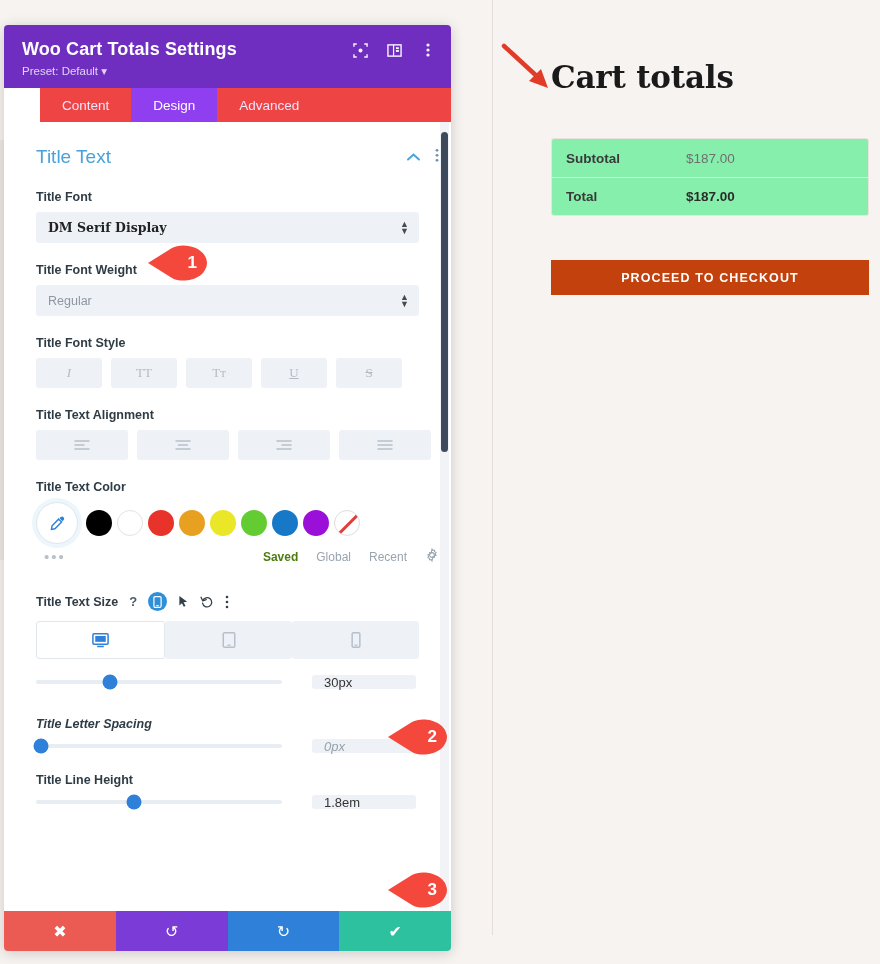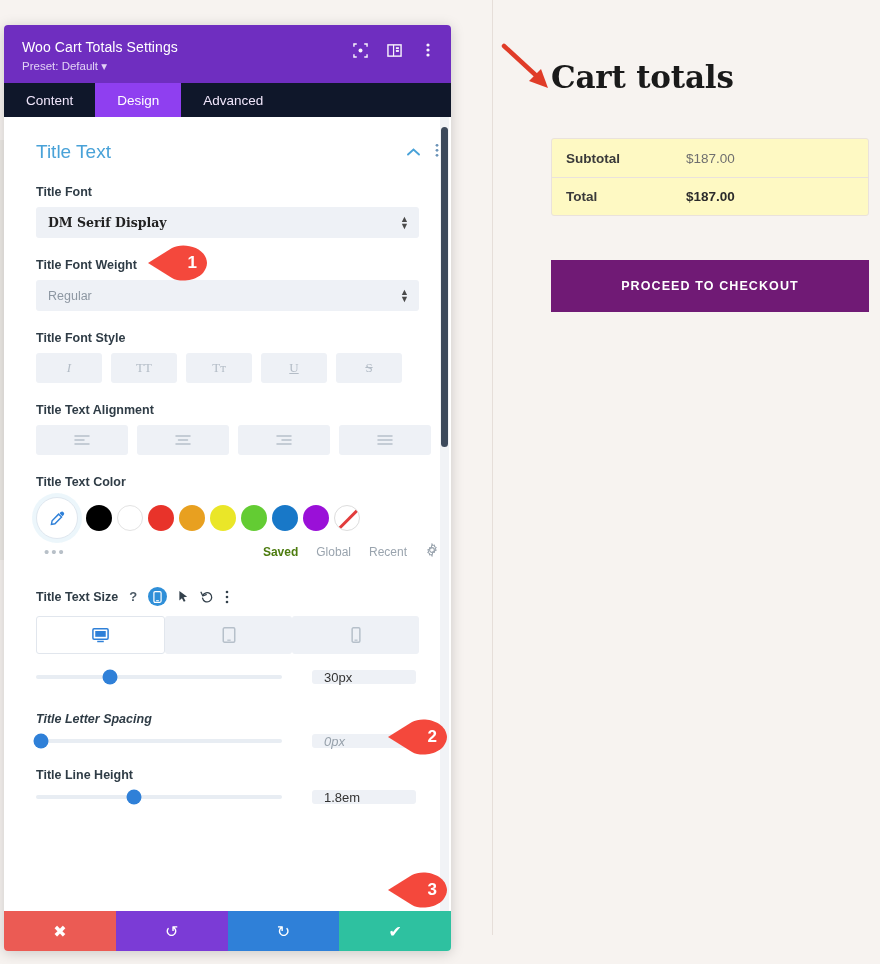--- a/index.html
+++ b/index.html
@@ -21,53 +21,53 @@
   .canvas-left-strip { position:absolute; left:0; top:0; width:492px; height:964px; background:#f7f3f0; }
 
   .cart-title {
     position: absolute; left: 44px; top: 62px;
     font-family: "DejaVu Serif", "Liberation Serif", serif;
     font-size: 31px; font-weight: 700; color: #1a1a1a;
     letter-spacing: -0.2px; line-height: 1.0;
   }
   .totals-table {
     position: absolute; left: 44px; top: 138px; width: 318px;
-    background: #fef9c3; border: 1px solid #eae2dc; border-radius: 3px;
+    background: #86efac; border: 1px solid #eae2dc; border-radius: 3px;
     overflow: hidden;
   }
   .totals-row { display: flex; align-items: center; height: 38px; padding: 0 14px; }
   .totals-row + .totals-row { border-top: 1px solid #eae2dc; }
   .totals-label { width: 120px; font-size: 13.5px; font-weight: 700; color: #3a3a3a; }
   .totals-value { font-size: 13.5px; color: #6f6f6f; }
   .totals-row.total .totals-value { color: #2b2b2b; font-weight: 700; }
 
   .checkout-btn {
-    position: absolute; left: 44px; top: 260px; width: 318px; height: 52px;
-    background: #701a75; color: #ffffff; border: none;
+    position: absolute; left: 44px; top: 260px; width: 318px; height: 35px;
+    background: #c2410c; color: #ffffff; border: none;
     font-size: 12.5px; font-weight: 700; letter-spacing: 1.1px;
     display: flex; align-items: center; justify-content: center;
     cursor: pointer; font-family: "Liberation Sans", sans-serif;
   }
 
   .pointer-arrow { position: absolute; left: 498px; top: 40px; width: 60px; height: 52px; }
 
   
   .modal {
     position: absolute; left: 4px; top: 25px; width: 447px; height: 926px;
     background: #ffffff; border-radius: 4px;
     box-shadow: 0 2px 14px rgba(0,0,0,0.18);
     display: flex; flex-direction: column; overflow: hidden;
   }
   .modal-header { background: #6f2ec0; padding: 14px 18px 10px 18px; position: relative; }
-  .modal-title { color:#fff; font-size: 14px; font-weight: 400; letter-spacing: .1px; }
+  .modal-title { color:#fff; font-size: 18px; font-weight: 700; letter-spacing: .1px; }
   .modal-preset { color: #e2d2f5; font-size: 11.5px; margin-top: 4px; cursor: pointer; }
   .header-icons { position: absolute; right: 14px; top: 16px; display: flex; gap: 16px; align-items: center; }
   .hicon { width: 18px; height: 18px; opacity: .95; cursor: pointer; display:flex; align-items:center; justify-content:center;}
 
-  .tabs { display: flex; background: #0f172a; height: 34px; }
+  .tabs { display: flex; background: #ef4444; height: 34px; margin-left: 36px; }
   .tab {
     padding: 0 22px; height: 34px; display: flex; align-items: center;
     color: #f0e6fb; font-size: 13.5px; cursor: pointer; font-weight: 400;
   }
   .tab.active { background: #8f3ff0; color: #ffffff; }
 
   .panel-body { flex: 1; overflow: hidden; position: relative; background:#fff; padding: 0 0 0 0; }
   .scroll-area { position:absolute; inset:0 0 0 0; padding: 24px 12px 10px 32px; }
 
   .section-head { display: flex; align-items: center; justify-content: space-between; margin-bottom: 22px; }

